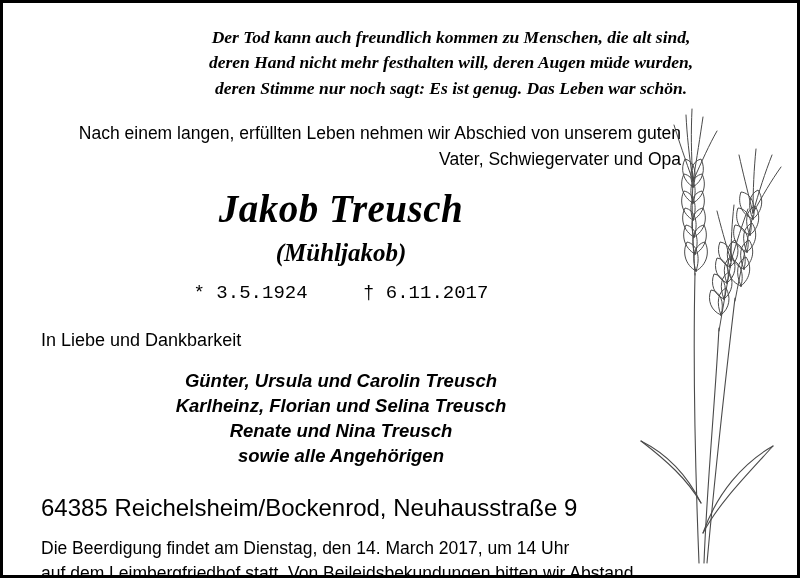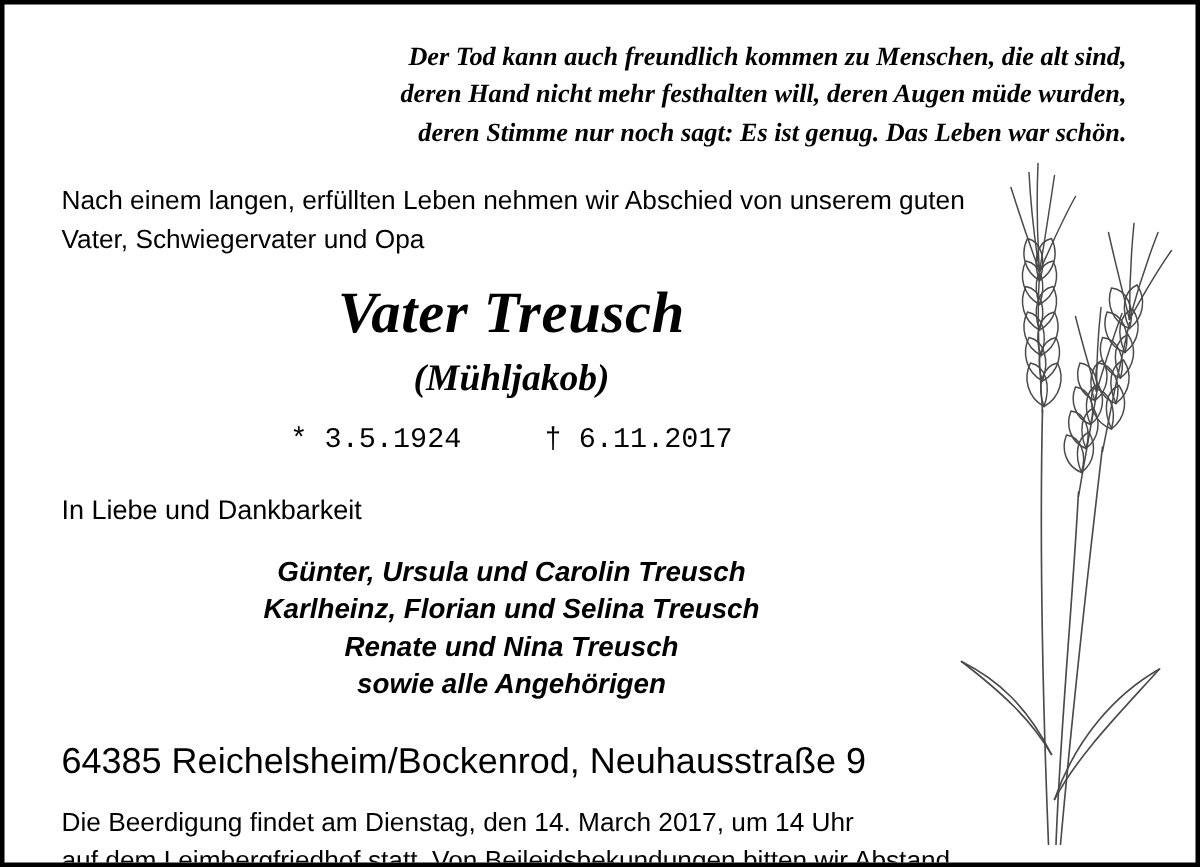--- a/index.html
+++ b/index.html
@@ -38,32 +38,33 @@
     padding: 22px 30px 0 38px;
     box-sizing: border-box;
     height: 100%;
   }
   .verse {
     font-family: "Liberation Serif", serif;
     font-style: italic;
     font-weight: bold;
     font-size: 17.5px;
     line-height: 1.45;
-    text-align: right;
+    text-align: center;
     margin: 0 0 14px 110px;
     width: 600px;
   }
   .verse div {
     white-space: nowrap;
   }
   .intro {
     margin-top: 20px;
     font-size: 17.5px;
     line-height: 1.45;
     width: 640px;
+    text-align: right;
   }
   .name-block {
     margin-top: 16px;
     text-align: center;
     width: 600px;
   }
   .deceased-name {
     font-family: "Liberation Serif", serif;
     font-style: italic;
     font-weight: bold;
@@ -204,21 +205,21 @@
 
     <div class="verse">
       <div>Der Tod kann auch freundlich kommen zu Menschen, die alt sind,</div>
       <div>deren Hand nicht mehr festhalten will, deren Augen müde wurden,</div>
       <div>deren Stimme nur noch sagt: Es ist genug. Das Leben war schön.</div>
     </div>
 
     <div class="intro">Nach einem langen, erfüllten Leben nehmen wir Abschied von unserem guten Vater, Schwiegervater und Opa</div>
 
     <div class="name-block">
-      <div class="deceased-name">Vater Treusch</div>
+      <div class="deceased-name">Jakob Treusch</div>
       <div class="nickname">(Mühljakob)</div>
     </div>
 
     <div class="dates">
       <span class="birth">* 3.5.1924</span>
       <span class="death">† 6.11.2017</span>
     </div>
 
     <div class="gratitude">In Liebe und Dankbarkeit</div>
 

